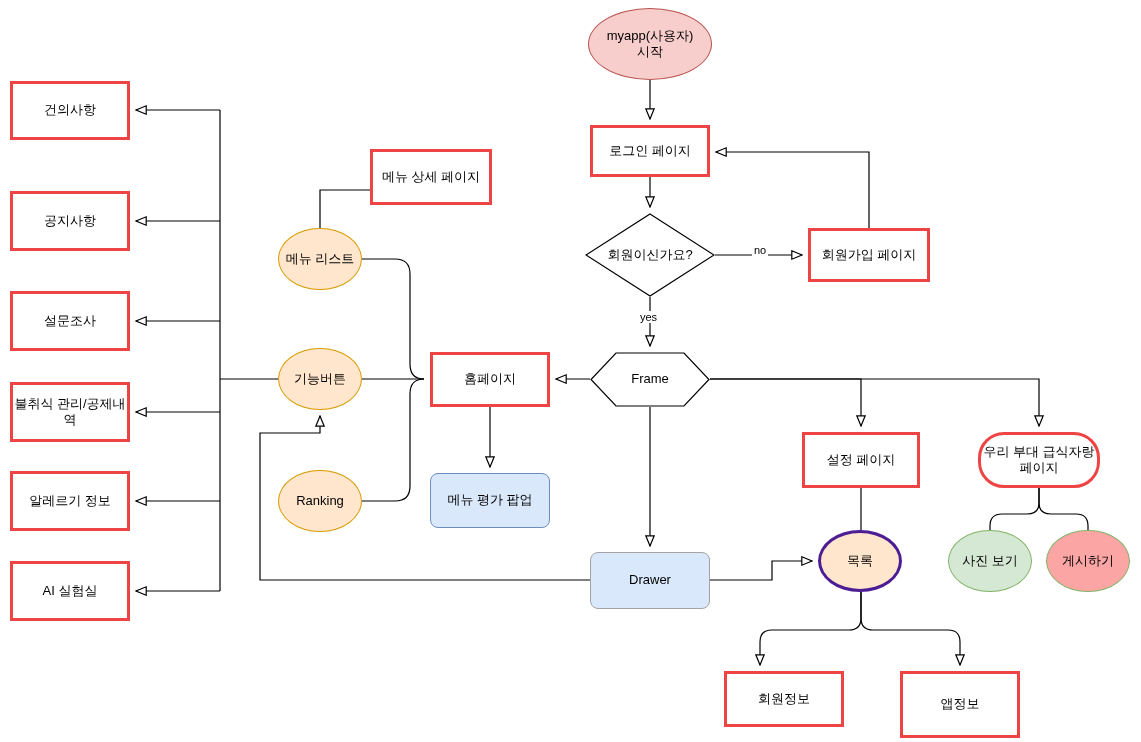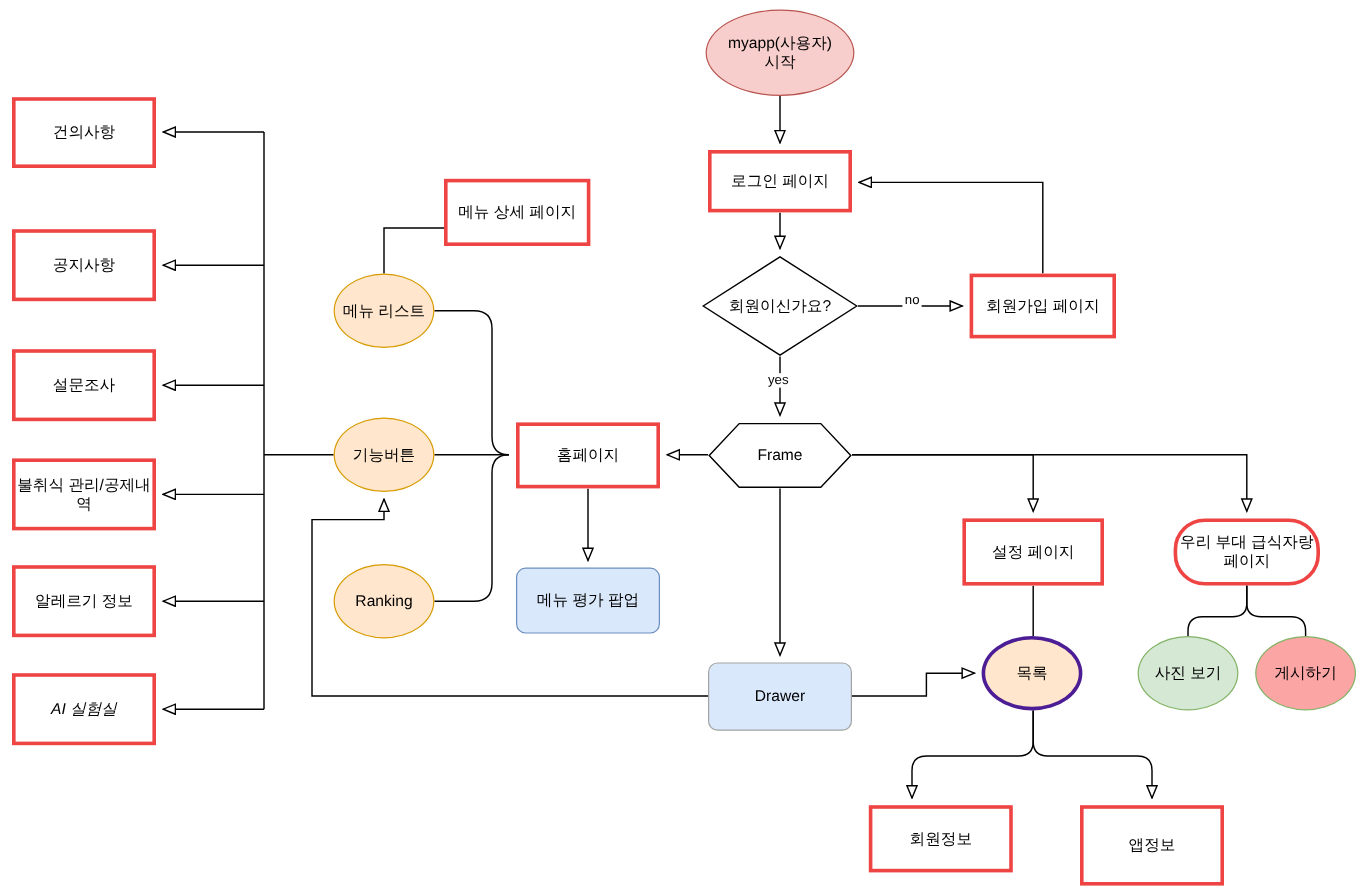--- a/index.html
+++ b/index.html
@@ -235,20 +235,20 @@
   </div>
 
   <div class="node rect" style="left:10px; top:471px; width:120px; height:60px;">
     <span>알레르기 정보</span>
   </div>
 
   <div class="node rect" style="left:10px; top:382px; width:120px; height:60px;">
     <span>불취식 관리/공제내역</span>
   </div>
 
-  <div class="node rect" style="left:10px; top:561px; width:120px; height:60px;font-style:italic;">
+  <div class="node rect" style="left:10px; top:561px; width:120px; height:60px;">
     <span>AI 실험실</span>
   </div>
 
   <div class="edge-label" style="left:752px; top:244px;">no</div>
   <div class="edge-label" style="left:638px; top:311px;">yes</div>
 
 </div>
 
 </body></html>

